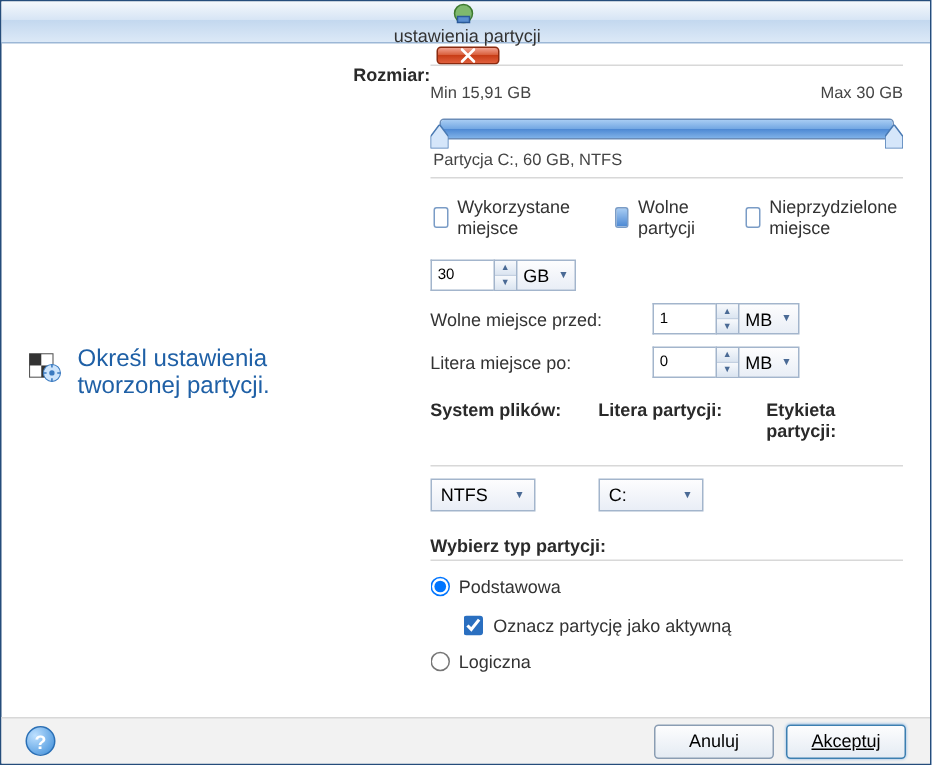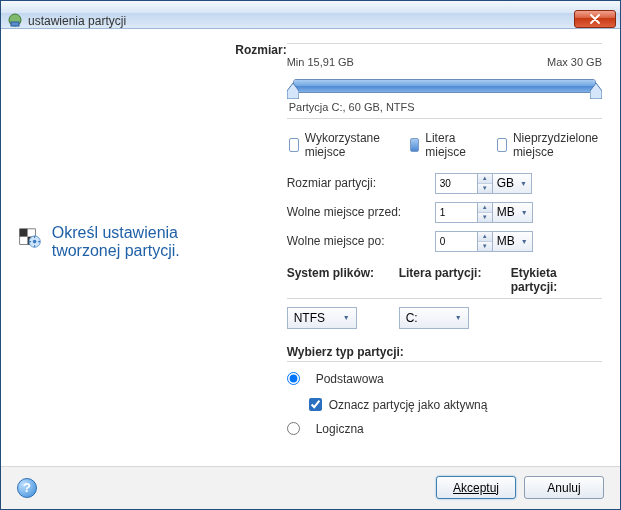--- a/index.html
+++ b/index.html
@@ -1,20 +1,20 @@
 <!DOCTYPE html>
 <html><head>
 <meta charset="utf-8">
 <style>
 * { box-sizing: border-box; margin: 0; padding: 0; }
 body { font-family: "Segoe UI", Tahoma, sans-serif; font-size: 11px; background: #5a84b8; width: 621px; height: 510px; overflow: hidden; }
 
 .window { width: 621px; height: 510px; background: #fff; border: 1px solid #254d7b; display: flex; flex-direction: column; }
 
-.titlebar { height: 28px; background: linear-gradient(to bottom, #f4f8fc 0%, #d7e5f5 45%, #c3d8ef 46%, #dce9f7 100%); display: flex; align-items: flex-end; padding: 0 4px 0 6px; border-bottom: 1px solid #9cb7d6; }
+.titlebar { height: 28px; background: linear-gradient(to bottom, #f4f8fc 0%, #d7e5f5 45%, #c3d8ef 46%, #dce9f7 100%); display: flex; align-items: center; padding: 0 4px 0 6px; border-bottom: 1px solid #9cb7d6; flex-direction: column; }
 .titlebar-icon { width: 16px; height: 16px; margin-right: 5px; }
 .titlebar-title { flex: 1; color: #333; font-size: 12px; }
 .close-btn { width: 42px; height: 18px; background: linear-gradient(to bottom, #f1a08e 0%, #d9603d 45%, #c63a14 46%, #e05f3c 100%); border: 1px solid #8a2a0f; border-radius: 3px; display: flex; align-items: center; justify-content: center; cursor: pointer; }
 .close-btn svg { width: 10px; height: 10px; }
 
 .content { flex: 1; padding: 14px 18px 10px 18px; display: flex; flex-direction: row; }
 
 .header { display: flex; align-items: center; margin-bottom: 14px; }
 .header-icon { width: 32px; height: 32px; margin-right: 10px; }
 .header-title { color: #1f60a6; font-size: 16px; font-weight: 400; }
@@ -46,40 +46,40 @@
 .form-row { display: flex; align-items: center; margin-bottom: 8px; }
 .form-row label { width: 148px; color: #333; font-size: 12px; }
 .spinner { display: flex; }
 .spinner input { width: 42px; height: 21px; border: 1px solid #a3b5cc; border-right: none; padding: 0 4px; font-size: 10px; }
 .spin-btns { width: 15px; display: flex; flex-direction: column; border: 1px solid #a3b5cc; border-right: none; }
 .spin-btns div { flex: 1; background: linear-gradient(#f7f9fc, #dbe5f1); display: flex; align-items: center; justify-content: center; font-size: 6px; color: #4a6a95; cursor: pointer; border-bottom: 1px solid #c3d0e1; }
 .spin-btns div:last-child { border-bottom: none; }
 .unit-sel { height: 21px; border: 1px solid #a3b5cc; background: linear-gradient(#fdfdfe,#e9eef6); padding: 0 4px; font-size: 12px; display: flex; align-items: center; gap: 6px; cursor: pointer; }
 .unit-sel .arr { font-size: 7px; color: #4a6a95; }
 
-.trio-labels { display: flex; margin-bottom: 4px; justify-content: center; }
+.trio-labels { display: flex; margin-bottom: 16px; justify-content: center; }
 .trio-labels div { font-weight: bold; font-size: 12px; color: #2a2a2a; }
 .trio-labels .c1 { width: 112px; }
 .trio-labels .c2 { width: 112px; }
 .trio-labels .c3 { flex: 1; }
 
 .trio-row { display: flex; margin-bottom: 16px; }
 .trio-row .c1 { width: 112px; }
 .trio-row .c2 { width: 112px; }
 .trio-row .c3 { width: 220px; }
 .combo { height: 22px; border: 1px solid #a3b5cc; background: linear-gradient(#fdfdfe,#e9eef6); padding: 0 6px; font-size: 12px; display: flex; align-items: center; justify-content: space-between; cursor: pointer; width: 70px; }
 .combo .arr { font-size: 7px; color: #4a6a95; }
 .text-in { height: 22px; border: 1px solid #a3b5cc; padding: 0 6px; font-size: 12px; width: 100%; }
 
 .type-section { }
 .type-title { font-weight: bold; font-size: 12px; color: #2a2a2a; margin-bottom: 2px; }
 .type-sep { border-top: 1px solid #d8d8d8; margin-bottom: 10px; }
-.radio-row { display: flex; align-items: center; gap: 16px; margin-bottom: 10px; font-size: 12px; color: #333; }
+.radio-row { display: flex; gap: 6px; margin-bottom: 10px; font-size: 12px; color: #333; }
 .radio-row input { margin: 0; }
-.check-row { display: flex; align-items: center; gap: 7px; margin: 12px 0 10px 22px; font-size: 12px; color: #333; }
+.check-row { display: flex; gap: 7px; margin: 12px 0 10px 22px; font-size: 12px; color: #333; }
 .check-row input { margin: 0; accent-color: #2a6fc0; }
 
 .footer { height: 44px; border-top: 1px solid #d8d8d8; background: #f2f2f2; display: flex; align-items: center; padding: 0 16px; }
 .help-icon { width: 20px; height: 20px; border-radius: 50%; background: radial-gradient(circle at 30% 30%, #bde0ff, #3a8bd8); border: 1px solid #2a6fb5; display: flex; align-items: center; justify-content: center; color: #fff; font-weight: bold; font-size: 13px; cursor: pointer; }
 .footer-spacer { flex: 1; }
 .btn { height: 23px; min-width: 80px; padding: 0 12px; margin-left: 8px; border: 1px solid #8a9db3; border-radius: 3px; background: linear-gradient(#fdfdfe, #e4ebf3); font-size: 12px; cursor: pointer; }
 .btn.primary { border-color: #3c7fb1; box-shadow: 0 0 2px #7fb1e3; text-decoration: underline; }
 
 .hr-thin { border: none; border-top: 1px solid #d8d8d8; margin: 0 0 0 0; }
 </style>
@@ -143,31 +143,30 @@
       <div class="partition-info">Partycja C:, 60 GB, NTFS</div>
       <div class="partition-sep"></div>
 
       <div class="legend">
         <div class="legend-item">
             <span class="legend-sw sw-used"></span>
             <span>Wykorzystane miejsce</span>
           </div>
         <div class="legend-item">
             <span class="legend-sw sw-free"></span>
-            <span>Litera miejsce</span>
+            <span>Wolne partycji</span>
           </div>
         <div class="legend-item">
             <span class="legend-sw sw-unalloc"></span>
             <span>Nieprzydzielone miejsce</span>
           </div>
       </div>
 
       <div class="form-rows">
         <div class="form-row">
-          <label>Rozmiar partycji:</label>
           <div class="spinner">
             <input value="30" style="">
             <div class="spin-btns">
                 <div>▲</div>
                 <div>▼</div>
               </div>
             <div class="unit-sel">
                 <span>GB</span>
                 <span class="arr">▼</span>
               </div>
@@ -181,21 +180,21 @@
                 <div>▲</div>
                 <div>▼</div>
               </div>
             <div class="unit-sel">
                 <span>MB</span>
                 <span class="arr">▼</span>
               </div>
           </div>
         </div>
         <div class="form-row">
-          <label>Wolne miejsce po:</label>
+          <label>Litera miejsce po:</label>
           <div class="spinner">
             <input value="0" style="">
             <div class="spin-btns">
                 <div>▲</div>
                 <div>▼</div>
               </div>
             <div class="unit-sel">
                 <span>MB</span>
                 <span class="arr">▼</span>
               </div>
@@ -243,17 +242,17 @@
       </div>
     </div>
 
   </div>
 
   <div class="footer">
     <div class="help-icon">
         <span>?</span>
       </div>
     <div class="footer-spacer"></div>
+    <button class="btn">Anuluj</button>
     <button class="btn primary">Akceptuj</button>
-    <button class="btn">Anuluj</button>
   </div>
 
 </div>
 
 </body></html>

